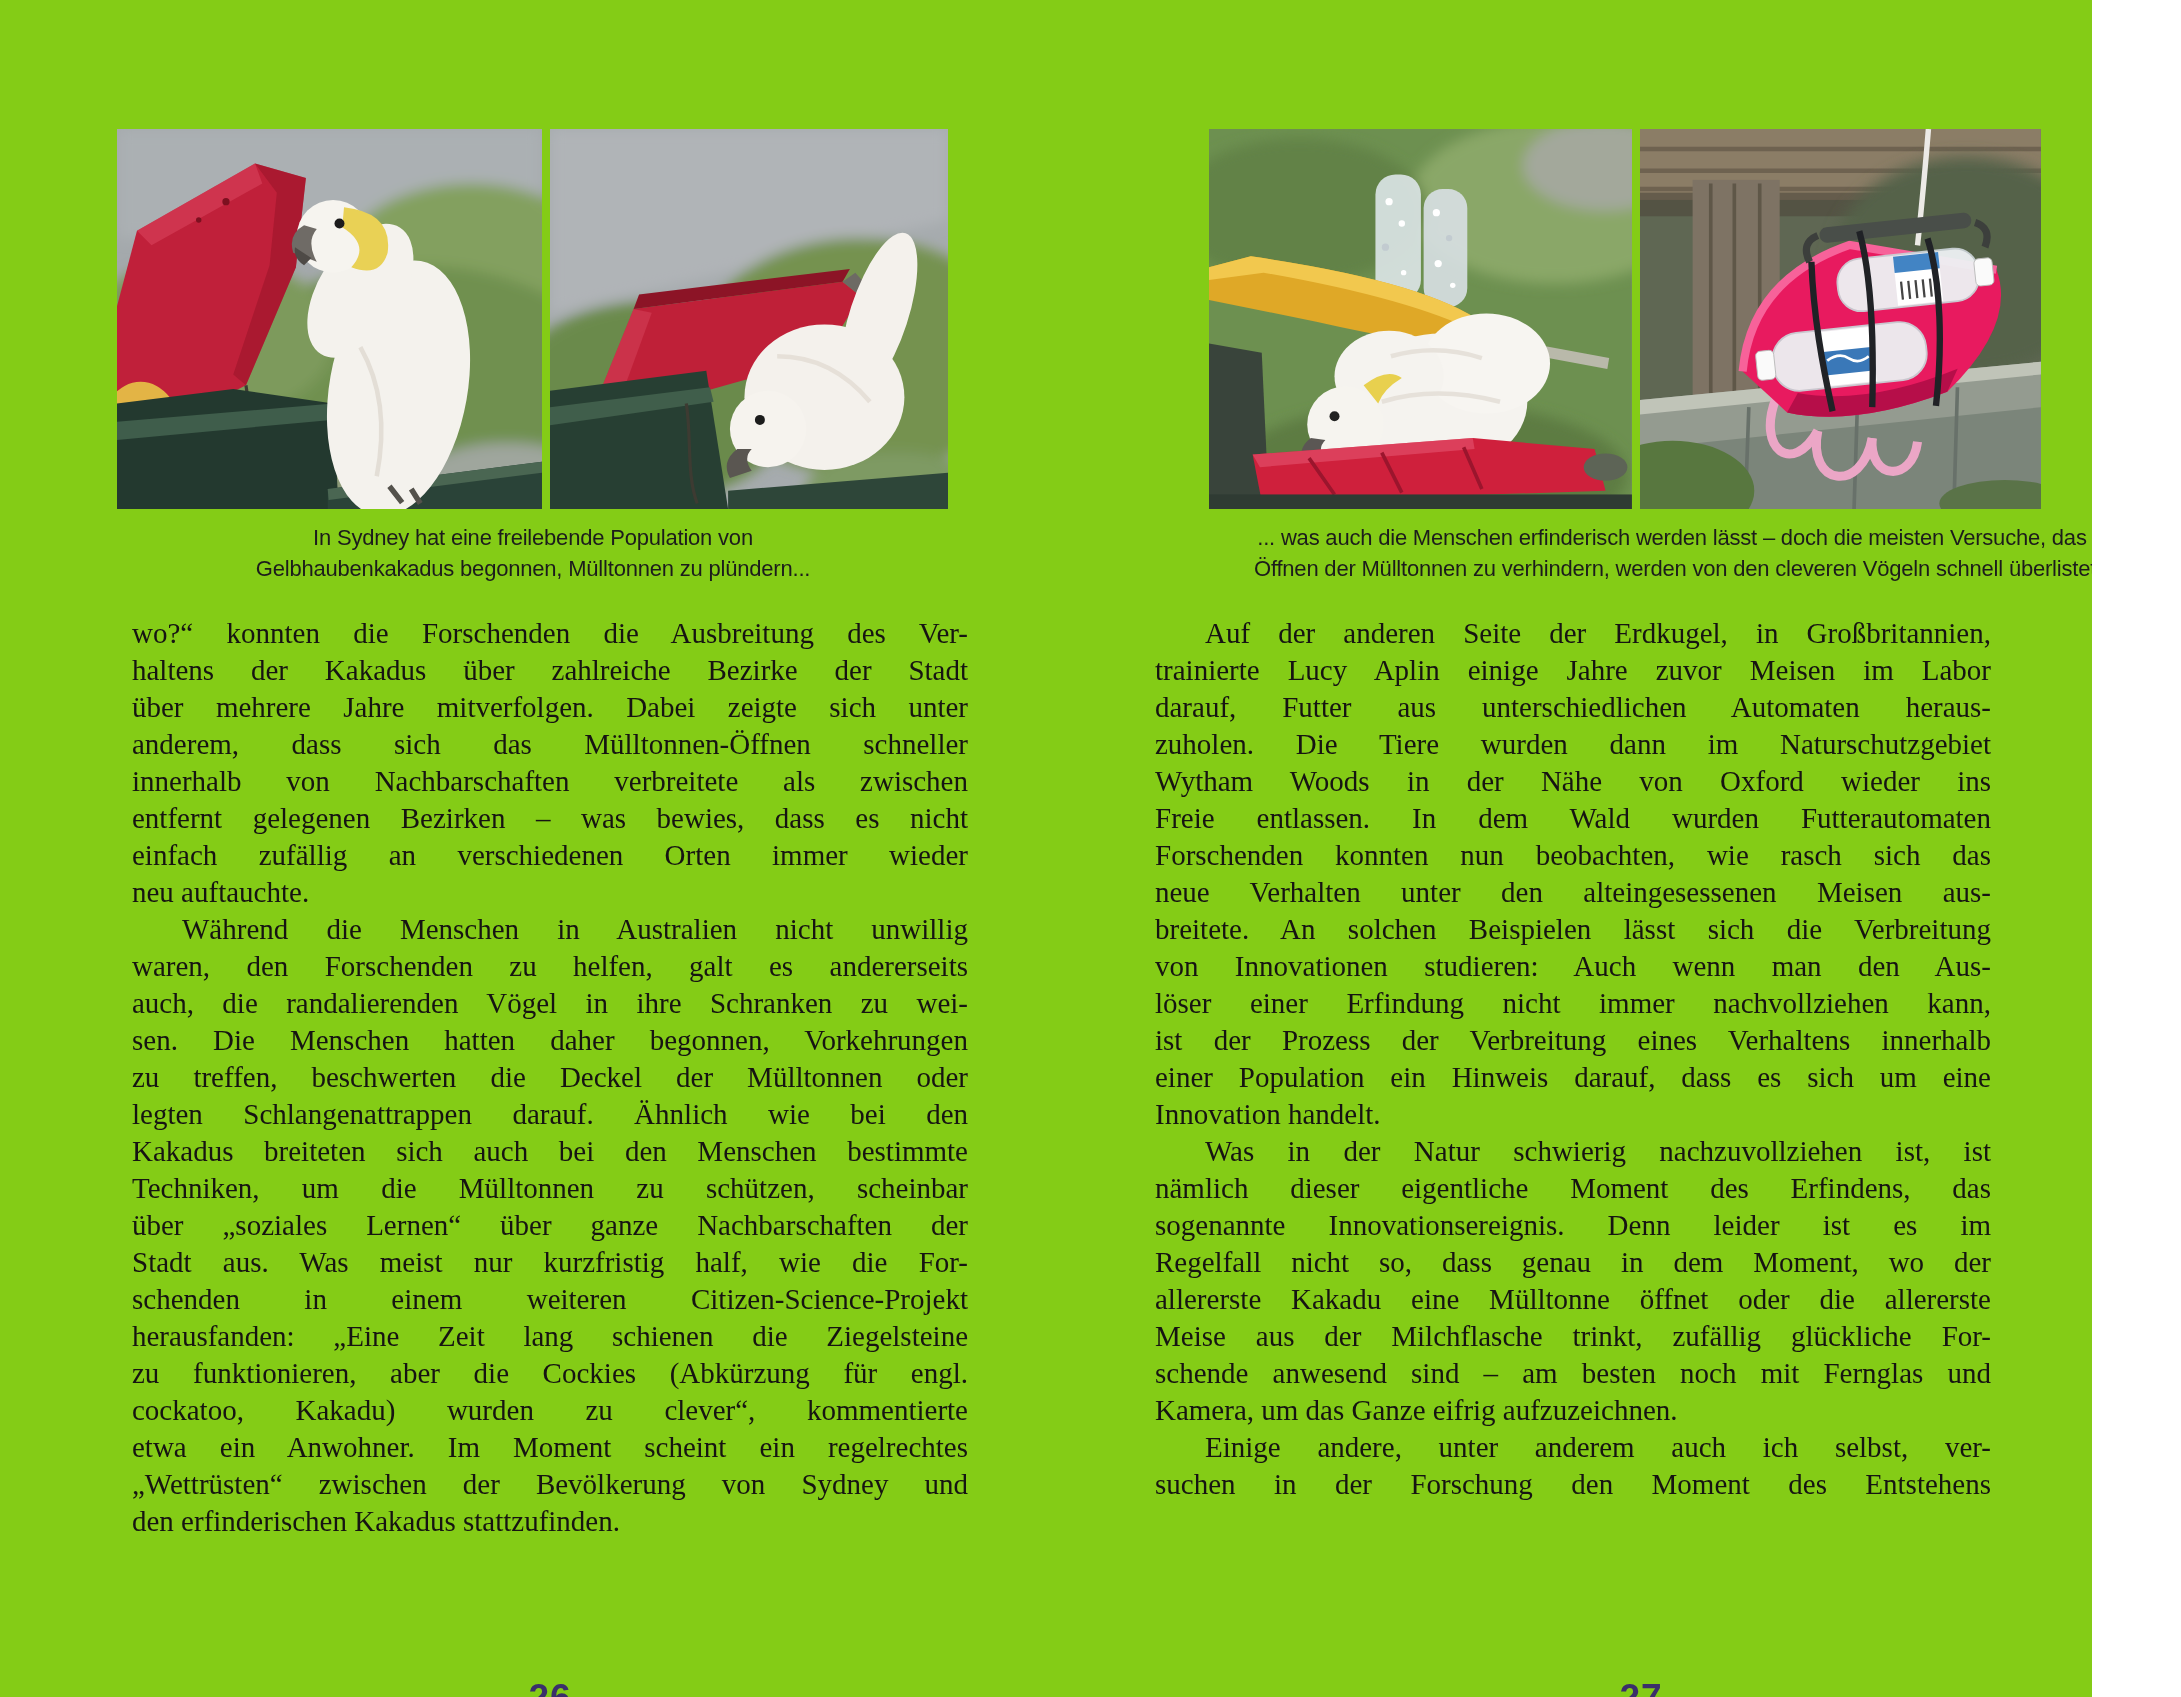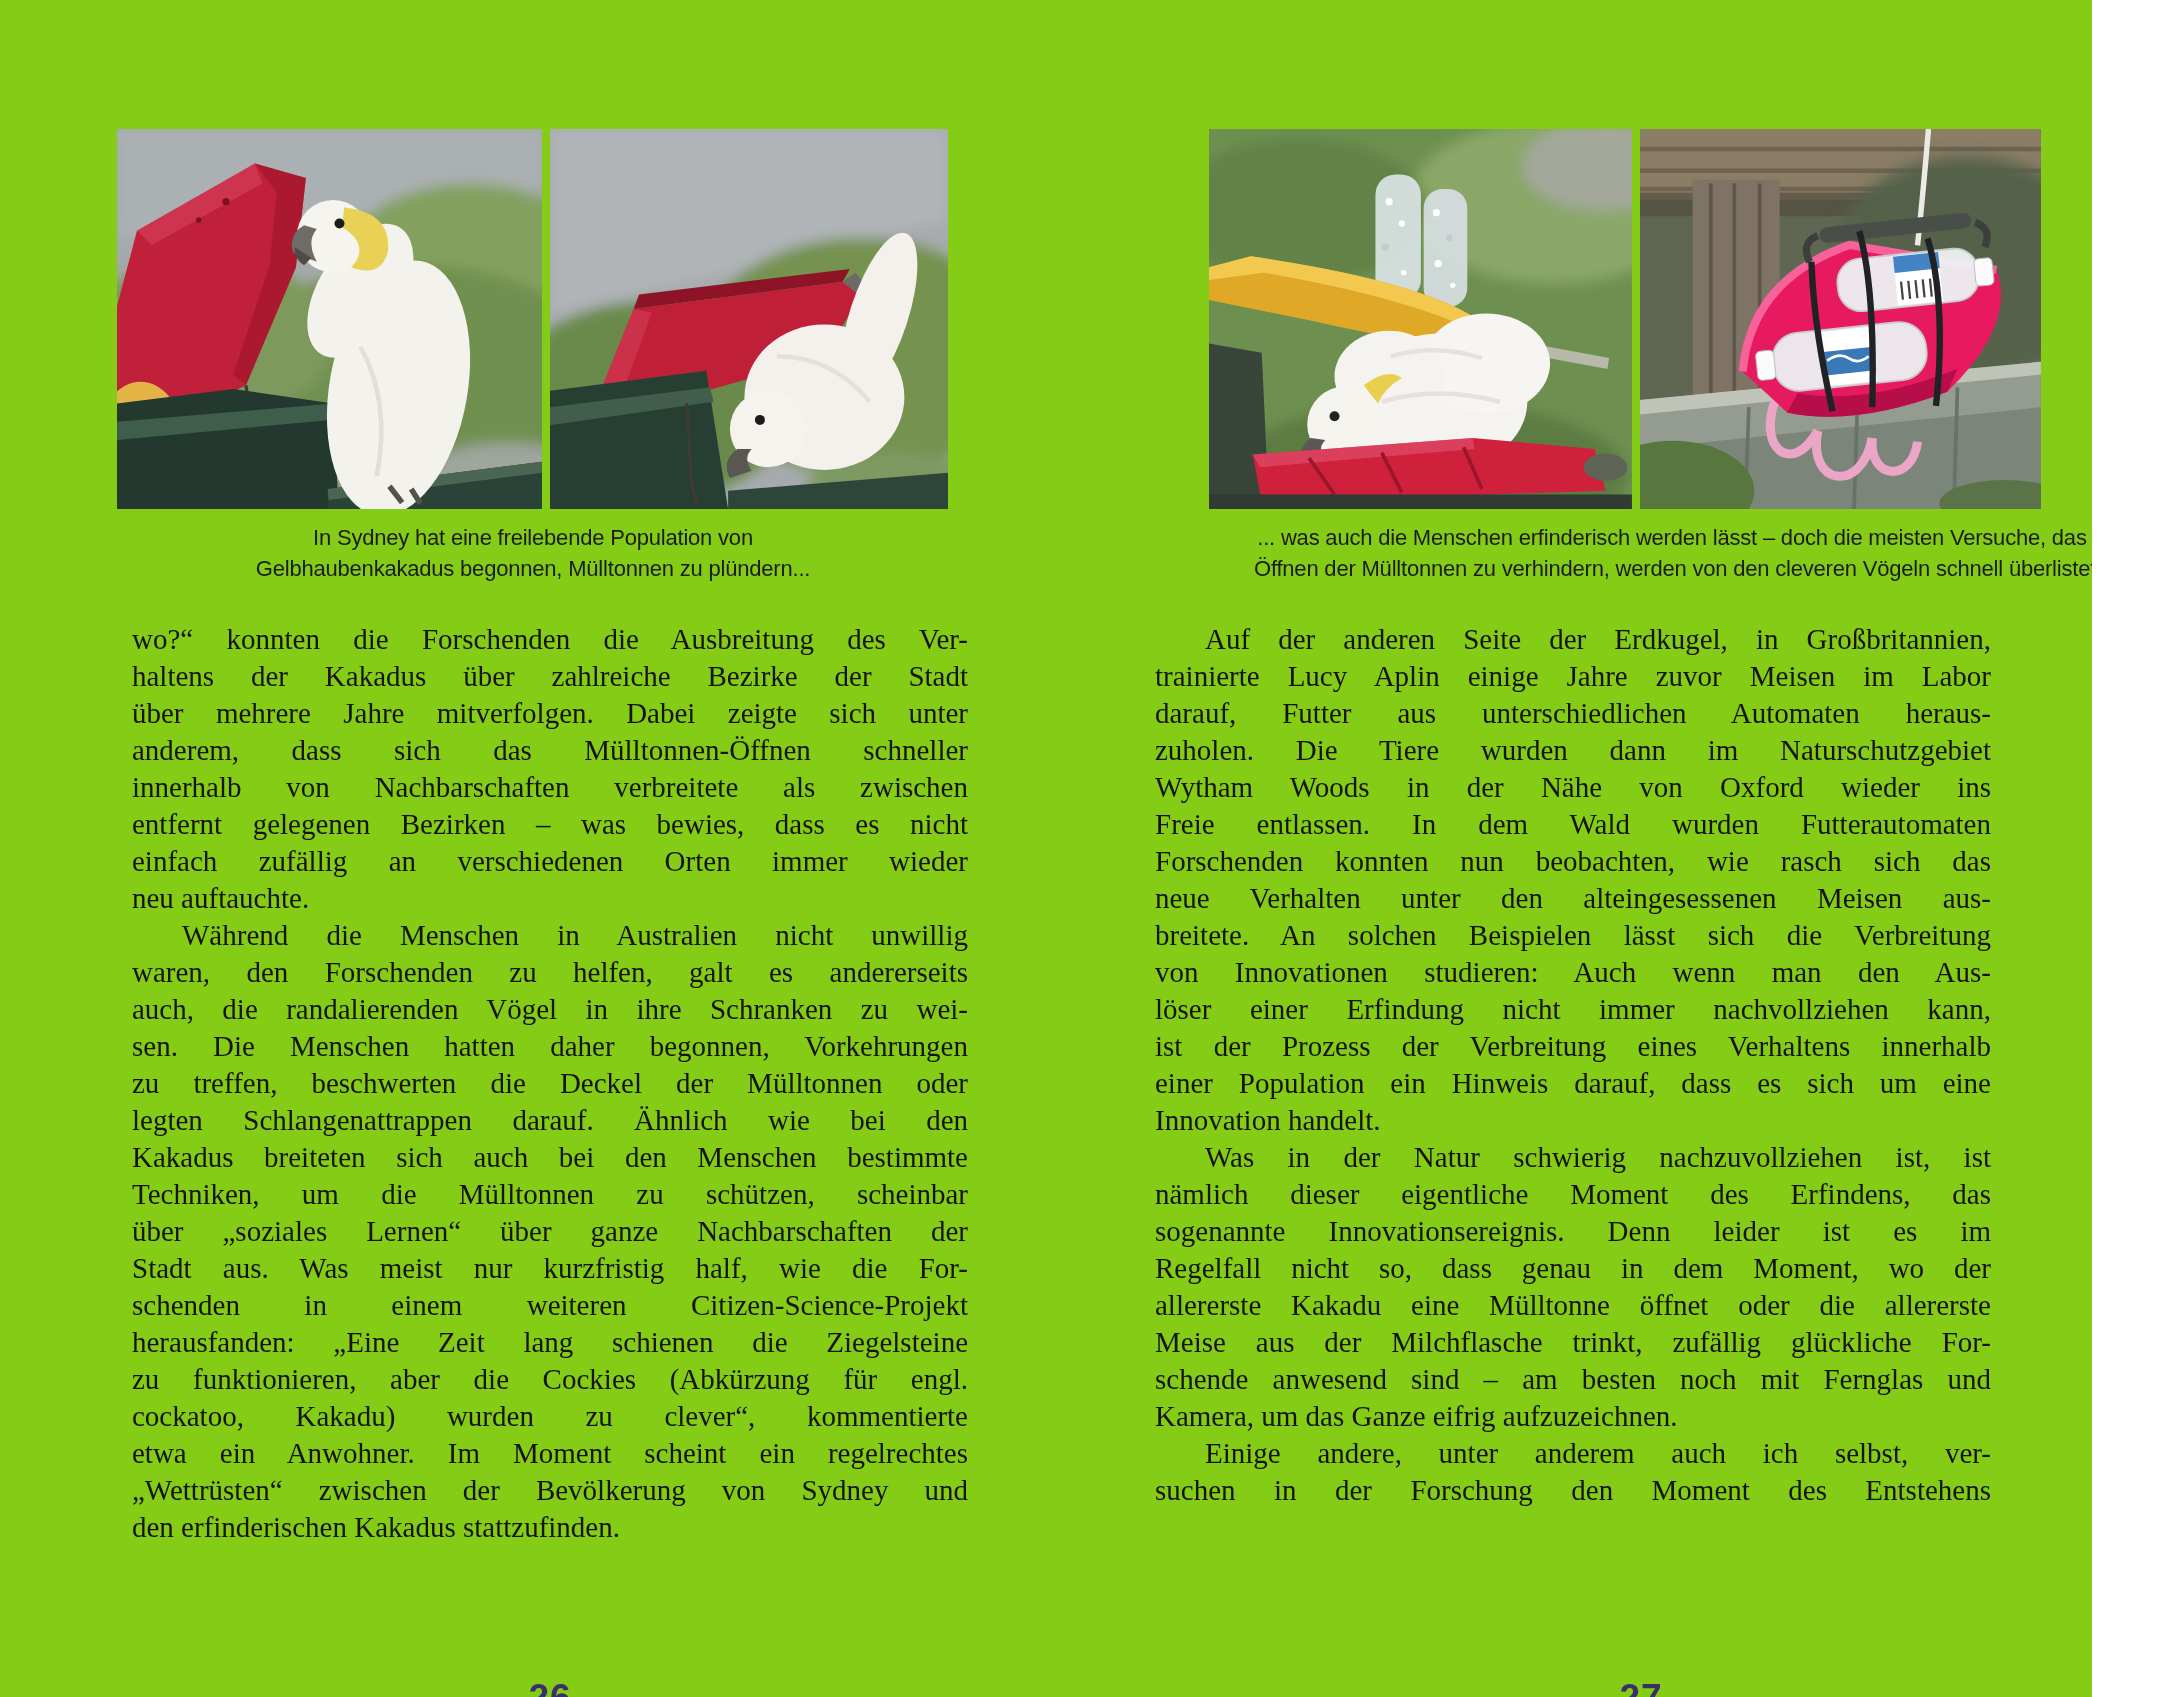--- a/index.html
+++ b/index.html
@@ -10,21 +10,21 @@
   .photos.rp{left:1209px;width:832px;}
   figure.photo{margin:0;height:380px;overflow:hidden;background:#9aa0a3;}
   .photo svg{display:block;width:100%;height:100%;}
   .pw1{width:425px}.pw2{width:398px}.pw3{width:423px}.pw4{width:401px}
   .caption{position:absolute;top:522px;text-align:center;
            font-family:"Liberation Sans",sans-serif;font-size:22px;line-height:31px;
            color:#1c1c1c;letter-spacing:-0.2px;}
   .caption.lp{left:117px;width:832px;}
   .caption.rp{left:1234px;width:836px;margin-left:20px;}
   .capline{white-space:nowrap;}
-  .body{position:absolute;top:615px;width:836px;margin-top:6px;}
+  .body{position:absolute;top:615px;width:836px;}
   .body.lp{left:132px;}
   .body.rp{left:1155px;}
   .bodyline{font-size:29px;line-height:37px;color:#161412;
             text-align:justify;text-align-last:justify;}
   .bodyline.last{text-align-last:left;}
   .bodyline.first{text-indent:50px;}
   .pagenum{position:absolute;top:1677px;width:836px;text-align:center;
            font-family:Liberation Sans, sans-serif;font-weight:bold;
            font-size:37px;color:#3a2f6b;letter-spacing:0.9px;}
   .pagenum.lp{left:132px;}

